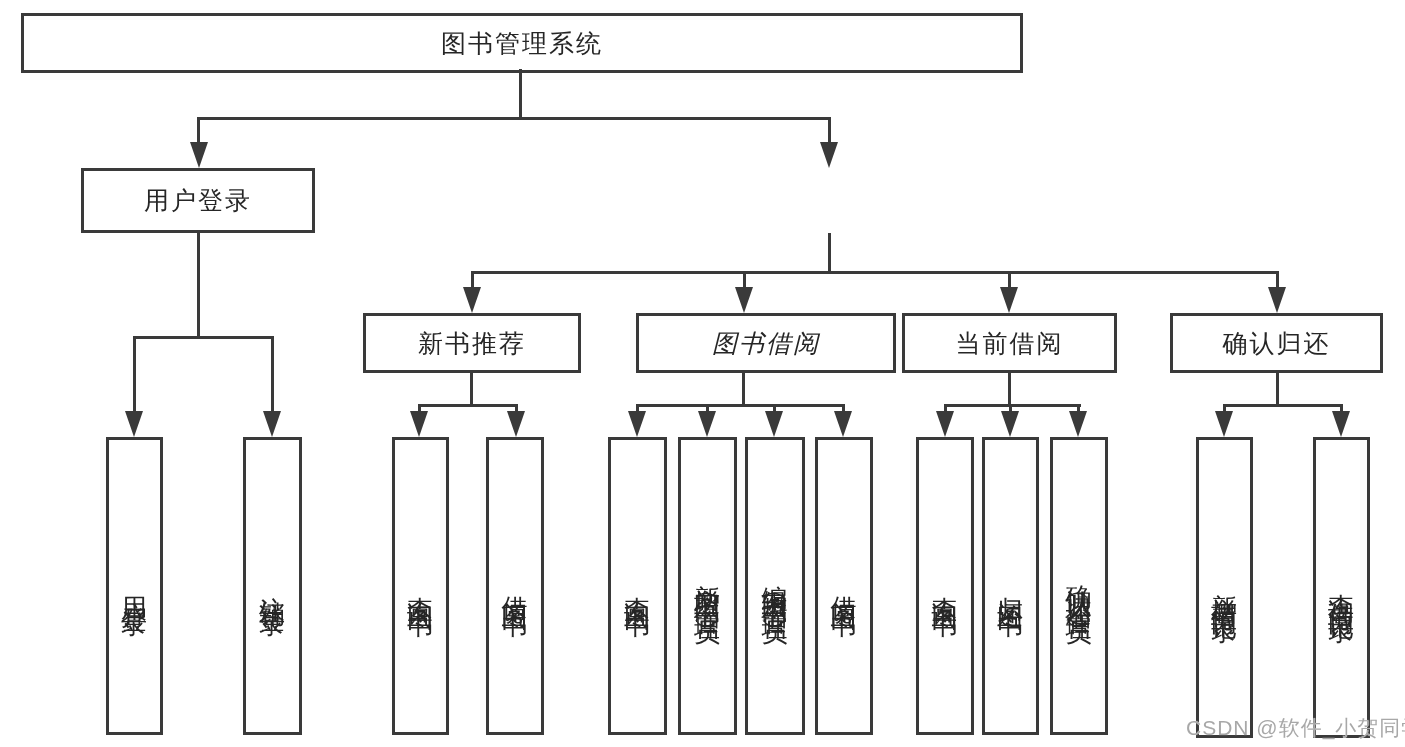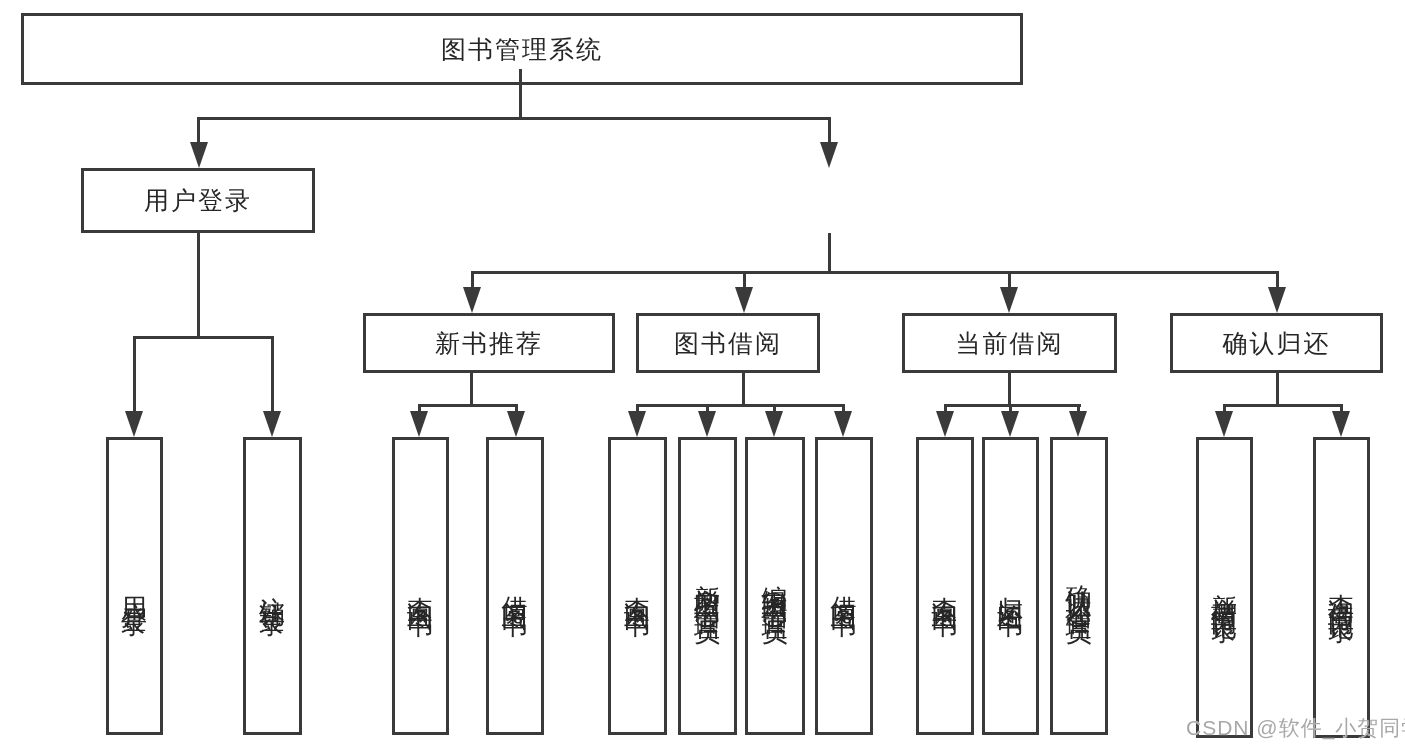--- a/index.html
+++ b/index.html
@@ -57,21 +57,21 @@
     white-space: nowrap;
     z-index: 5;
     text-shadow: 0 0 1px #ffffff;
   }
 </style>
 </head>
 <body>
 
 <div class="stage">
 
-  <div class="box" style="left:21px; top:13px; width:1002px; height:72px;">
+  <div class="box" style="left:21px; top:13px; width:1002px; height:60px;">
     <span class="hlabel">图书管理系统</span>
   </div>
 
   <div class="v" style="left:519px; top:69px; height:50px;"></div>
   <div class="h" style="left:197px; top:117px; width:634px;"></div>
   <div class="v" style="left:197px; top:117px; height:28px;"></div>
   <div class="arr" style="left:190px; top:142px;"></div>
   <div class="v" style="left:828px; top:117px; height:28px;"></div>
   <div class="arr" style="left:820px; top:142px;"></div>
 
@@ -90,24 +90,24 @@
   <div class="h" style="left:471px; top:271px; width:808px;"></div>
   <div class="v" style="left:471px; top:271px; height:20px;"></div>
   <div class="arr" style="left:463px; top:287px;"></div>
   <div class="v" style="left:743px; top:271px; height:20px;"></div>
   <div class="arr" style="left:735px; top:287px;"></div>
   <div class="v" style="left:1008px; top:271px; height:20px;"></div>
   <div class="arr" style="left:1000px; top:287px;"></div>
   <div class="v" style="left:1276px; top:271px; height:20px;"></div>
   <div class="arr" style="left:1268px; top:287px;"></div>
 
-  <div class="box" style="left:363px; top:313px; width:252px; height:60px;">
+  <div class="box" style="left:363px; top:313px; width:218px; height:60px;">
     <span class="hlabel">新书推荐</span>
   </div>
-  <div class="box" style="left:636px; top:313px; width:184px; height:60px;">
+  <div class="box" style="left:636px; top:313px; width:260px; height:60px;font-style:italic;">
     <span class="hlabel">图书借阅</span>
   </div>
   <div class="box" style="left:902px; top:313px; width:215px; height:60px;">
     <span class="hlabel">当前借阅</span>
   </div>
   <div class="box" style="left:1170px; top:313px; width:213px; height:60px;">
     <span class="hlabel">确认归还</span>
   </div>
 
   <div class="v" style="left:470px; top:373px; height:33px;"></div>

